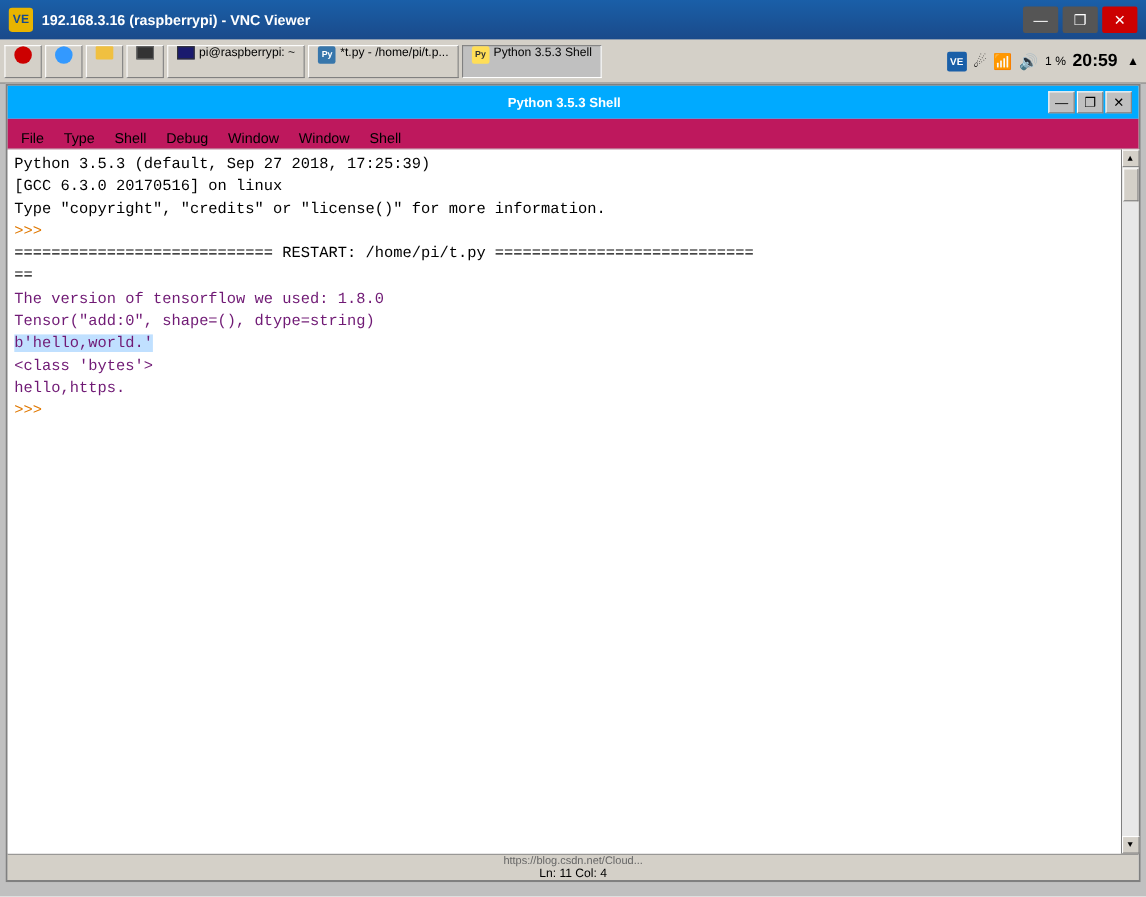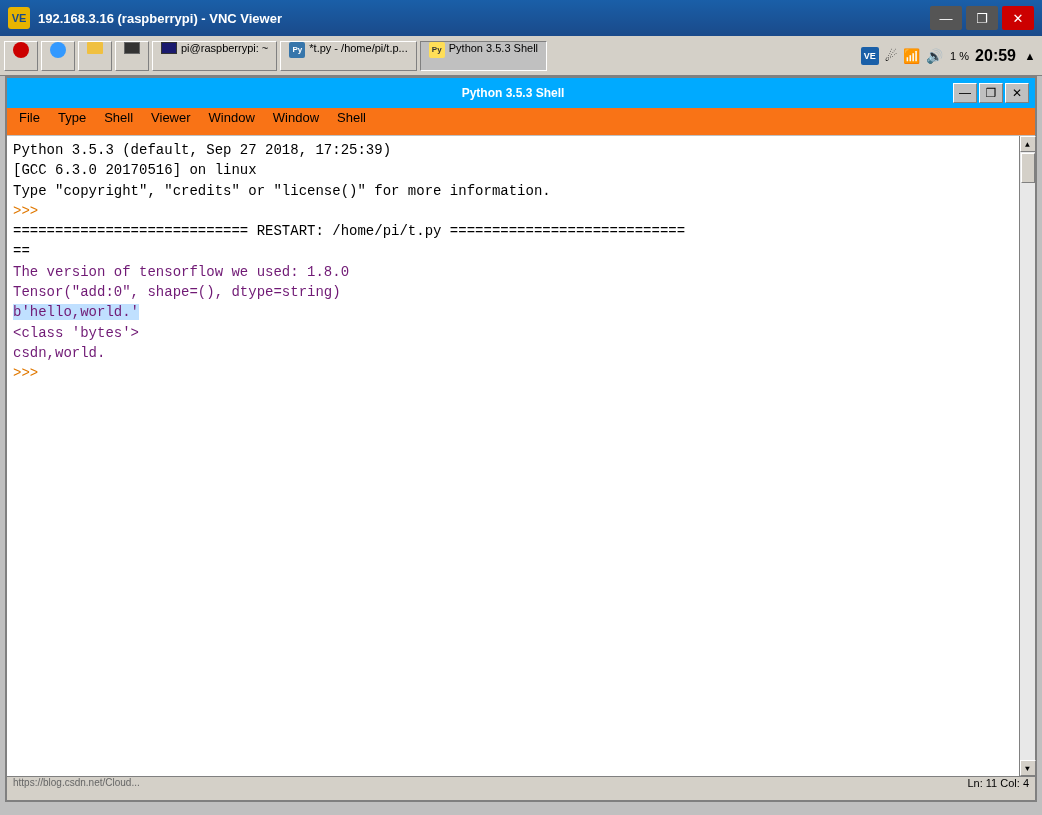--- a/index.html
+++ b/index.html
@@ -122,23 +122,23 @@
     .python-window-controls button {
       width: 24px; height: 20px;
       border: none; cursor: pointer;
       font-size: 12px; background: #c0c0c0;
       border-color: #fff #808080 #808080 #fff; border-style: solid; border-width: 1px;
     }
     .python-window-controls .py-close { background: #c0c0c0; }
 
     
     .menu-bar {
-      background: #f97316;
+      background: #be185d;
       height: 28px;
-      display: flex; align-items: flex-start;
+      display: flex; align-items: flex-end;
       padding: 0 4px;
       border-bottom: 1px solid #c0c0c0;
       font-family: Arial, sans-serif; font-size: 13px;
       gap: 2px;
     }
     .menu-item {
       padding: 2px 8px;
       cursor: pointer;
       border-radius: 2px;
     }
@@ -160,24 +160,25 @@
     .output-blue { color: #701a75; }
     .highlight-box {
       background: #c0e0ff;
       display: inline;
     }
 
     
     .status-bar {
       background: #d4d0c8;
       height: 24px;
-      display: flex; justify-content: space-between;
+      display: flex; align-items: center; justify-content: space-between;
       padding: 0 6px;
       font-family: Arial, sans-serif; font-size: 11px;
       border-top: 1px solid #808080;
+      flex-direction: column;
     }
     .status-url { color: #666; font-size: 10px; }
     .status-pos { font-size: 11px; }
 
     
     .shell-outer {
       display: flex;
       height: 640px;
       border-radius: 16px;
     }
@@ -266,40 +267,40 @@
       <button>—</button>
       <button>❐</button>
       <button class="py-close">✕</button>
     </div>
   </div>
 
   <div class="menu-bar">
     <span class="menu-item">File</span>
     <span class="menu-item">Type</span>
     <span class="menu-item">Shell</span>
-    <span class="menu-item">Viewer</span>
+    <span class="menu-item">Debug</span>
     <span class="menu-item">Window</span>
     <span class="menu-item">Window</span>
     <span class="menu-item">Shell</span>
   </div>
 
   <div class="shell-outer">
     <div class="shell-content" style="flex:1; overflow-y:hidden;">
 
       <span class="line color-black">Python 3.5.3 (default, Sep 27 2018, 17:25:39)</span>
       <span class="line color-black">[GCC 6.3.0 20170516] on linux</span>
       <span class="line color-black">Type "copyright", "credits" or "license()" for more information.</span>
       <span class="line prompt">&gt;&gt;&gt; </span>
       <span class="line color-black">============================ RESTART: /home/pi/t.py ============================</span>
       <span class="line color-black">==</span>
       <span class="line output-blue">The version of tensorflow we used: 1.8.0</span>
       <span class="line output-blue">Tensor("add:0", shape=(), dtype=string)</span>
       <span class="line output-blue"><span class="highlight-box">b'hello,world.'</span></span>
       <span class="line output-blue">&lt;class 'bytes'&gt;</span>
-      <span class="line output-blue">csdn,world.</span>
+      <span class="line output-blue">hello,https.</span>
       <span class="line prompt">&gt;&gt;&gt; </span>
 
     </div>
     <div class="shell-scrollbar">
       <div class="scrollbar-arrow">▲</div>
       <div class="scrollbar-track">
         <div class="scrollbar-thumb"></div>
       </div>
       <div class="scrollbar-arrow">▼</div>
     </div>

